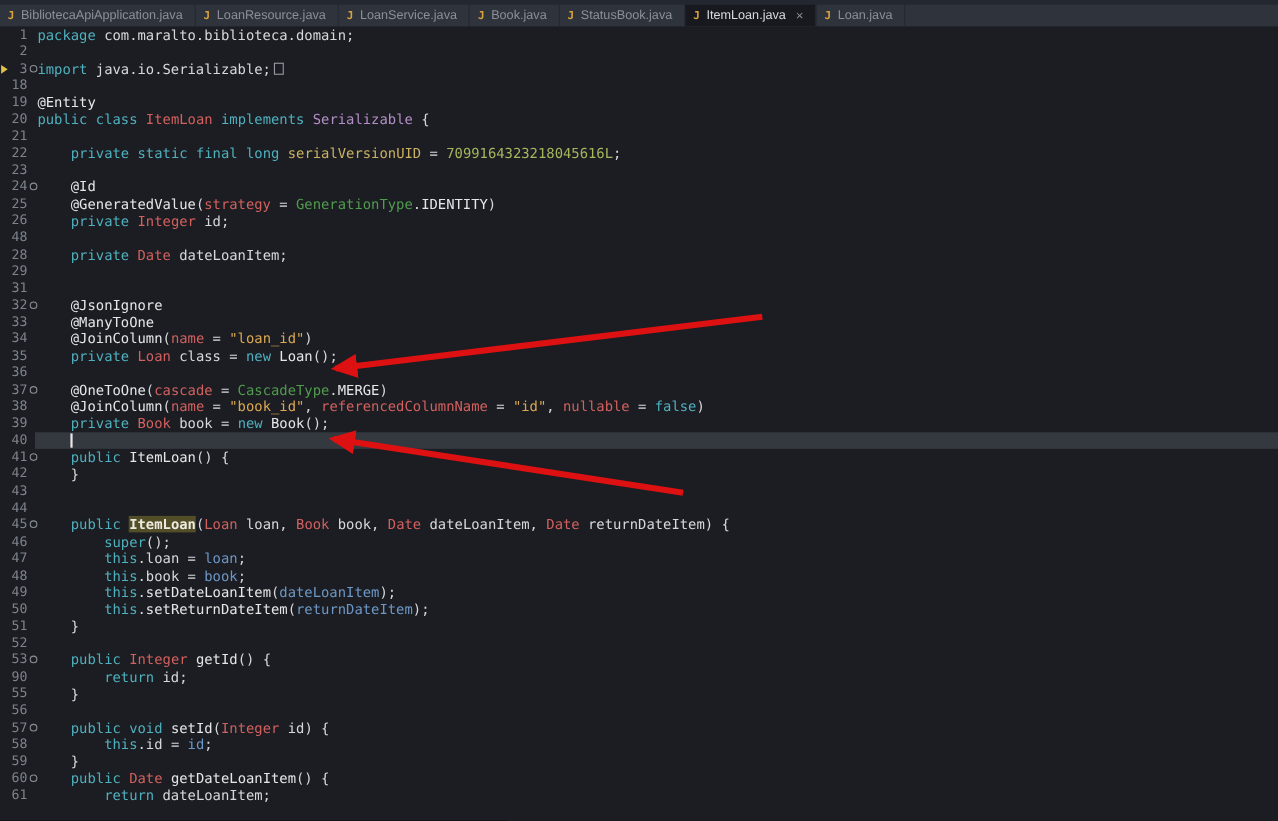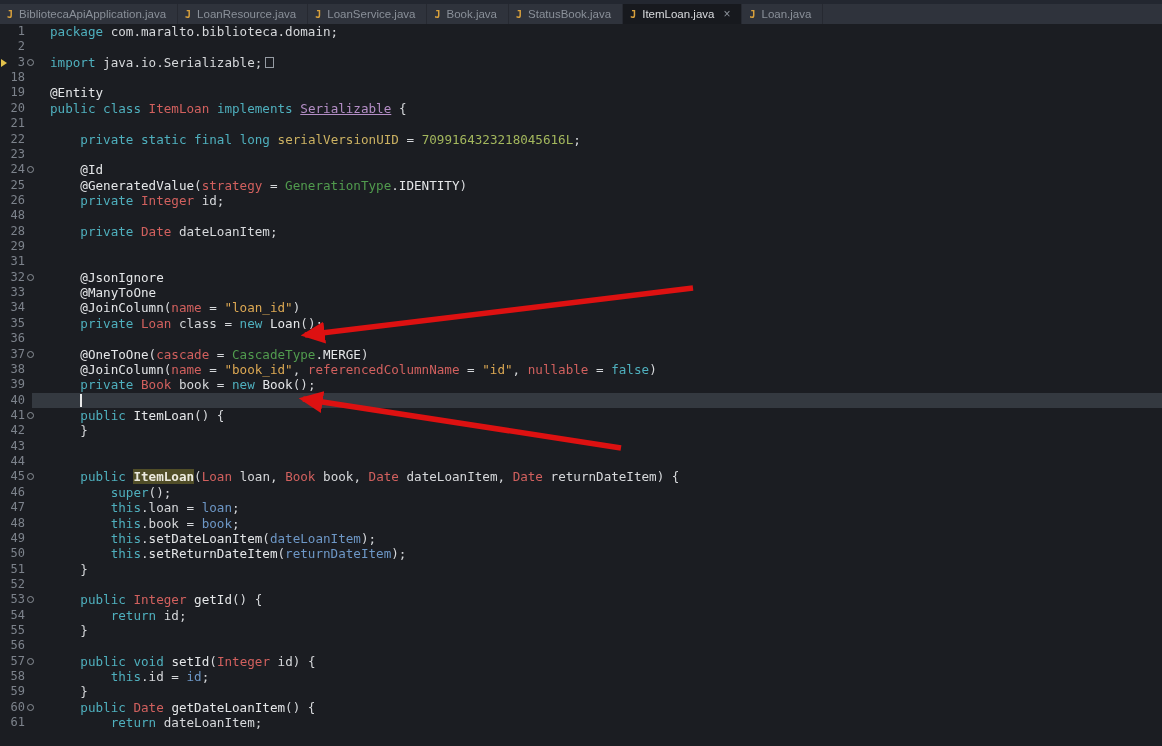--- a/index.html
+++ b/index.html
@@ -14,30 +14,30 @@
   .jicon{color:var(--java-icon,#d9a13c);font-family:"DejaVu Sans Mono",monospace;font-weight:bold;font-size:10px;}
   .tclose{color:#8d939b;font-size:12px;margin-left:3px;line-height:1;}
   .editor{position:absolute;top:24px;left:0;right:0;bottom:0;}
   .row{position:relative;height:15.36px;line-height:15.36px;white-space:pre;font-size:12.6px;color:var(--default-text,#d6d8db);}
   .row.cur{background:linear-gradient(90deg, rgba(0,0,0,0) 32px, var(--current-line,#343940) 32px);text-align:center;}
   .gutter{position:absolute;left:0;top:0;width:34px;height:100%;}
   .num{position:absolute;right:9px;top:0;color:var(--line-number,#7d838c);font-size:12px;}
   .fold{position:absolute;left:27px;top:4px;width:5px;height:5px;border:1px solid var(--fold-marker,#8a9097);border-radius:50%;}
   .warn{position:absolute;left:1px;top:4px;width:0;height:0;border-left:6px solid var(--warn-marker,#e2c14b);
     border-top:4px solid transparent;border-bottom:4px solid transparent;}
-  .code{position:absolute;left:50px;top:0;}
+  .code{position:absolute;left:34px;top:0;}
   .tok-d{color:var(--default-text,#d6d8db);}
   .tok-k{color:var(--keyword,#4fb0be);}
   .tok-t{color:var(--type,#d1605e);}
   .tok-s{color:var(--string,#dca853);}
   .tok-n{color:var(--number,#a3b75d);}
   .tok-f{color:var(--field,#cbb162);}
   .tok-e{color:var(--enum-type,#519b4e);}
   .tok-p{color:var(--param,#6d97c6);}
-  .tok-i{color:var(--interface,#b48ec6);text-decoration:underline;}
+  .tok-i{color:var(--interface,#b48ec6);}
   .tok-a{color:var(--annotation,#e4e6e8);font-weight:normal;}
   .tok-m{color:var(--annotation,#e4e6e8);font-weight:normal;}
   .tok-o{color:#eceadf;background:var(--occurrence-bg,#514e28);font-weight:bold;}
   .cbox{display:inline-block;width:7px;height:9px;border:1px solid #959ba3;margin-left:3px;vertical-align:-1px;}
   .caret{display:inline-block;width:2px;height:13px;background:#e8e8e8;vertical-align:-2px;}
   .overlay{position:absolute;left:0;top:0;width:100%;height:100%;pointer-events:none;}
 </style>
 </head>
 <body>
 
@@ -107,21 +107,21 @@
         <div class="row"><span class="gutter"><span class="num">44</span></span><span class="code"></span></div>
         <div class="row"><span class="gutter"><span class="num">45</span><span class="fold"></span></span><span class="code"><span class="tok-d">    </span><span class="tok-k">public</span><span class="tok-d"> </span><span class="tok-o">ItemLoan</span><span class="tok-d">(</span><span class="tok-t">Loan</span><span class="tok-d"> loan, </span><span class="tok-t">Book</span><span class="tok-d"> book, </span><span class="tok-t">Date</span><span class="tok-d"> dateLoanItem, </span><span class="tok-t">Date</span><span class="tok-d"> returnDateItem) {</span></span></div>
         <div class="row"><span class="gutter"><span class="num">46</span></span><span class="code"><span class="tok-d">        </span><span class="tok-k">super</span><span class="tok-d">();</span></span></div>
         <div class="row"><span class="gutter"><span class="num">47</span></span><span class="code"><span class="tok-d">        </span><span class="tok-k">this</span><span class="tok-d">.loan = </span><span class="tok-p">loan</span><span class="tok-d">;</span></span></div>
         <div class="row"><span class="gutter"><span class="num">48</span></span><span class="code"><span class="tok-d">        </span><span class="tok-k">this</span><span class="tok-d">.book = </span><span class="tok-p">book</span><span class="tok-d">;</span></span></div>
         <div class="row"><span class="gutter"><span class="num">49</span></span><span class="code"><span class="tok-d">        </span><span class="tok-k">this</span><span class="tok-d">.</span><span class="tok-m">setDateLoanItem</span><span class="tok-d">(</span><span class="tok-p">dateLoanItem</span><span class="tok-d">);</span></span></div>
         <div class="row"><span class="gutter"><span class="num">50</span></span><span class="code"><span class="tok-d">        </span><span class="tok-k">this</span><span class="tok-d">.</span><span class="tok-m">setReturnDateItem</span><span class="tok-d">(</span><span class="tok-p">returnDateItem</span><span class="tok-d">);</span></span></div>
         <div class="row"><span class="gutter"><span class="num">51</span></span><span class="code"><span class="tok-d">    }</span></span></div>
         <div class="row"><span class="gutter"><span class="num">52</span></span><span class="code"></span></div>
         <div class="row"><span class="gutter"><span class="num">53</span><span class="fold"></span></span><span class="code"><span class="tok-d">    </span><span class="tok-k">public</span><span class="tok-d"> </span><span class="tok-t">Integer</span><span class="tok-d"> </span><span class="tok-m">getId</span><span class="tok-d">() {</span></span></div>
-        <div class="row"><span class="gutter"><span class="num">54</span></span><span class="code"><span class="tok-d">        </span><span class="tok-k">return</span><span class="tok-d"> id;</span></span></div>
+        <div class="row"><span class="gutter"><span class="num">90</span></span><span class="code"><span class="tok-d">        </span><span class="tok-k">return</span><span class="tok-d"> id;</span></span></div>
         <div class="row"><span class="gutter"><span class="num">55</span></span><span class="code"><span class="tok-d">    }</span></span></div>
         <div class="row"><span class="gutter"><span class="num">56</span></span><span class="code"></span></div>
         <div class="row"><span class="gutter"><span class="num">57</span><span class="fold"></span></span><span class="code"><span class="tok-d">    </span><span class="tok-k">public</span><span class="tok-d"> </span><span class="tok-k">void</span><span class="tok-d"> </span><span class="tok-m">setId</span><span class="tok-d">(</span><span class="tok-t">Integer</span><span class="tok-d"> id) {</span></span></div>
         <div class="row"><span class="gutter"><span class="num">58</span></span><span class="code"><span class="tok-d">        </span><span class="tok-k">this</span><span class="tok-d">.id = </span><span class="tok-p">id</span><span class="tok-d">;</span></span></div>
         <div class="row"><span class="gutter"><span class="num">59</span></span><span class="code"><span class="tok-d">    }</span></span></div>
         <div class="row"><span class="gutter"><span class="num">60</span><span class="fold"></span></span><span class="code"><span class="tok-d">    </span><span class="tok-k">public</span><span class="tok-d"> </span><span class="tok-t">Date</span><span class="tok-d"> </span><span class="tok-m">getDateLoanItem</span><span class="tok-d">() {</span></span></div>
         <div class="row"><span class="gutter"><span class="num">61</span></span><span class="code"><span class="tok-d">        </span><span class="tok-k">return</span><span class="tok-d"> dateLoanItem;</span></span></div>
       </div>
   </div>
   <svg class="overlay" width="1162" height="746" viewBox="0 0 1162 746">

